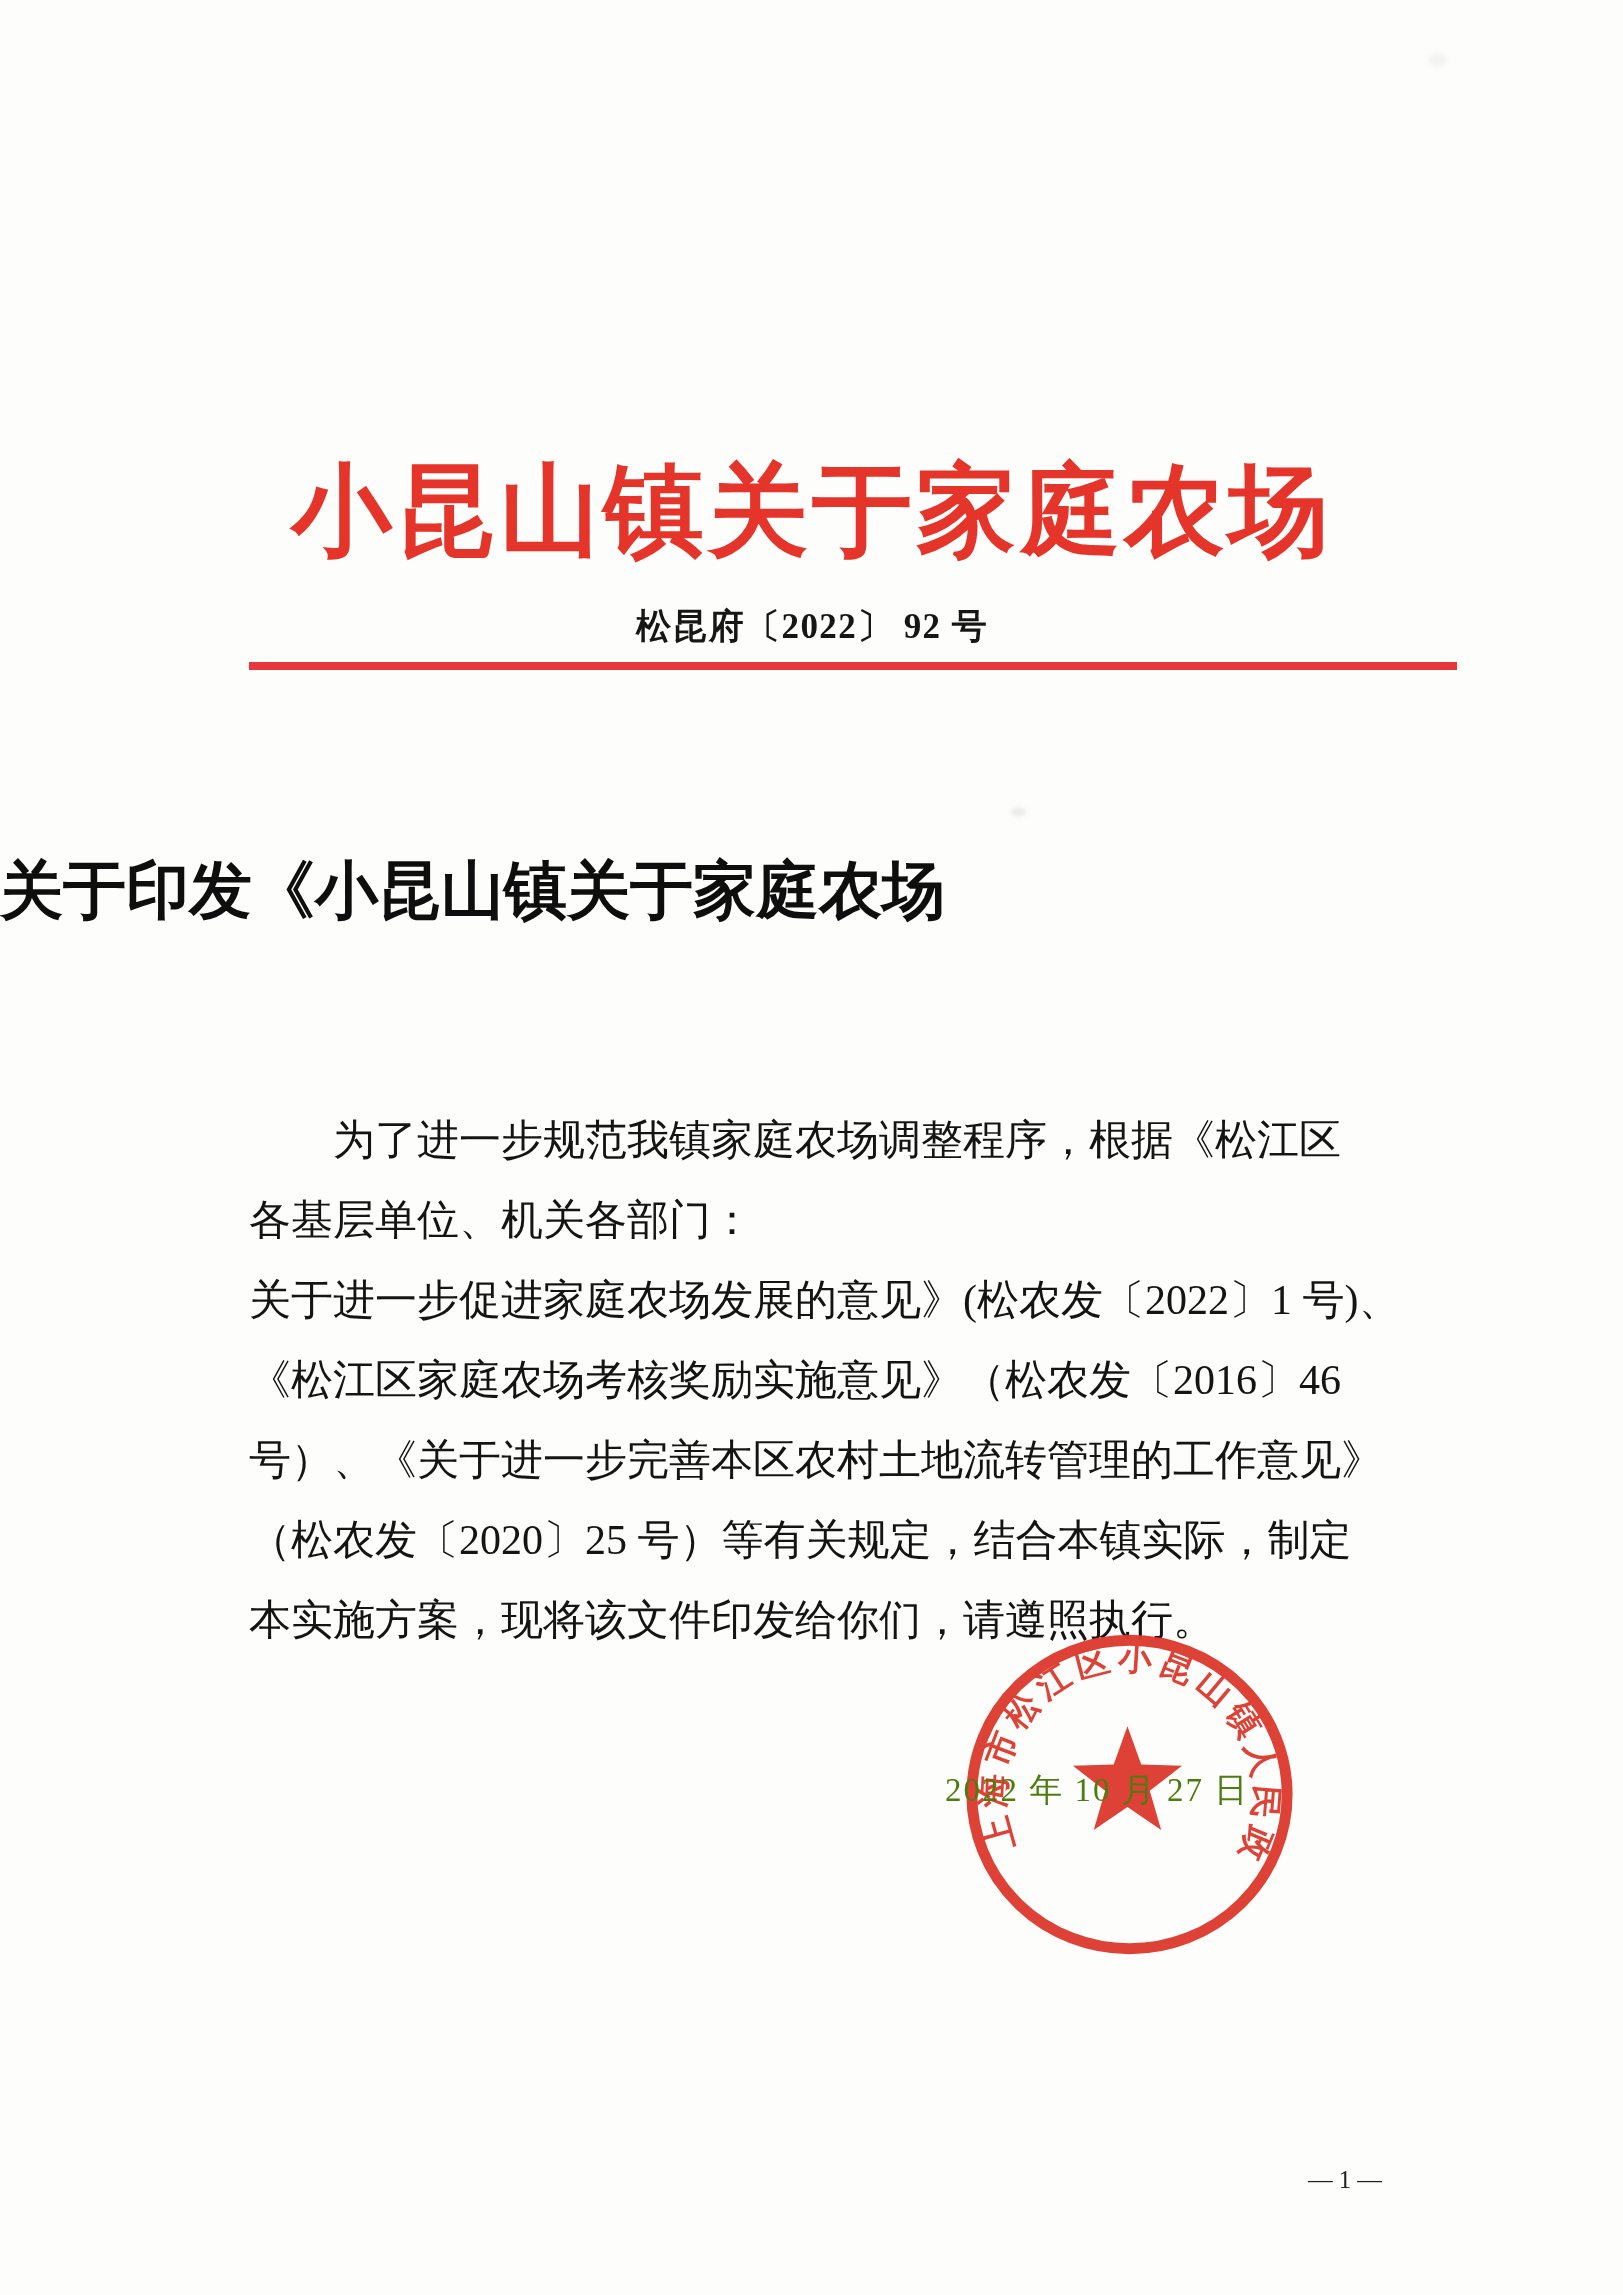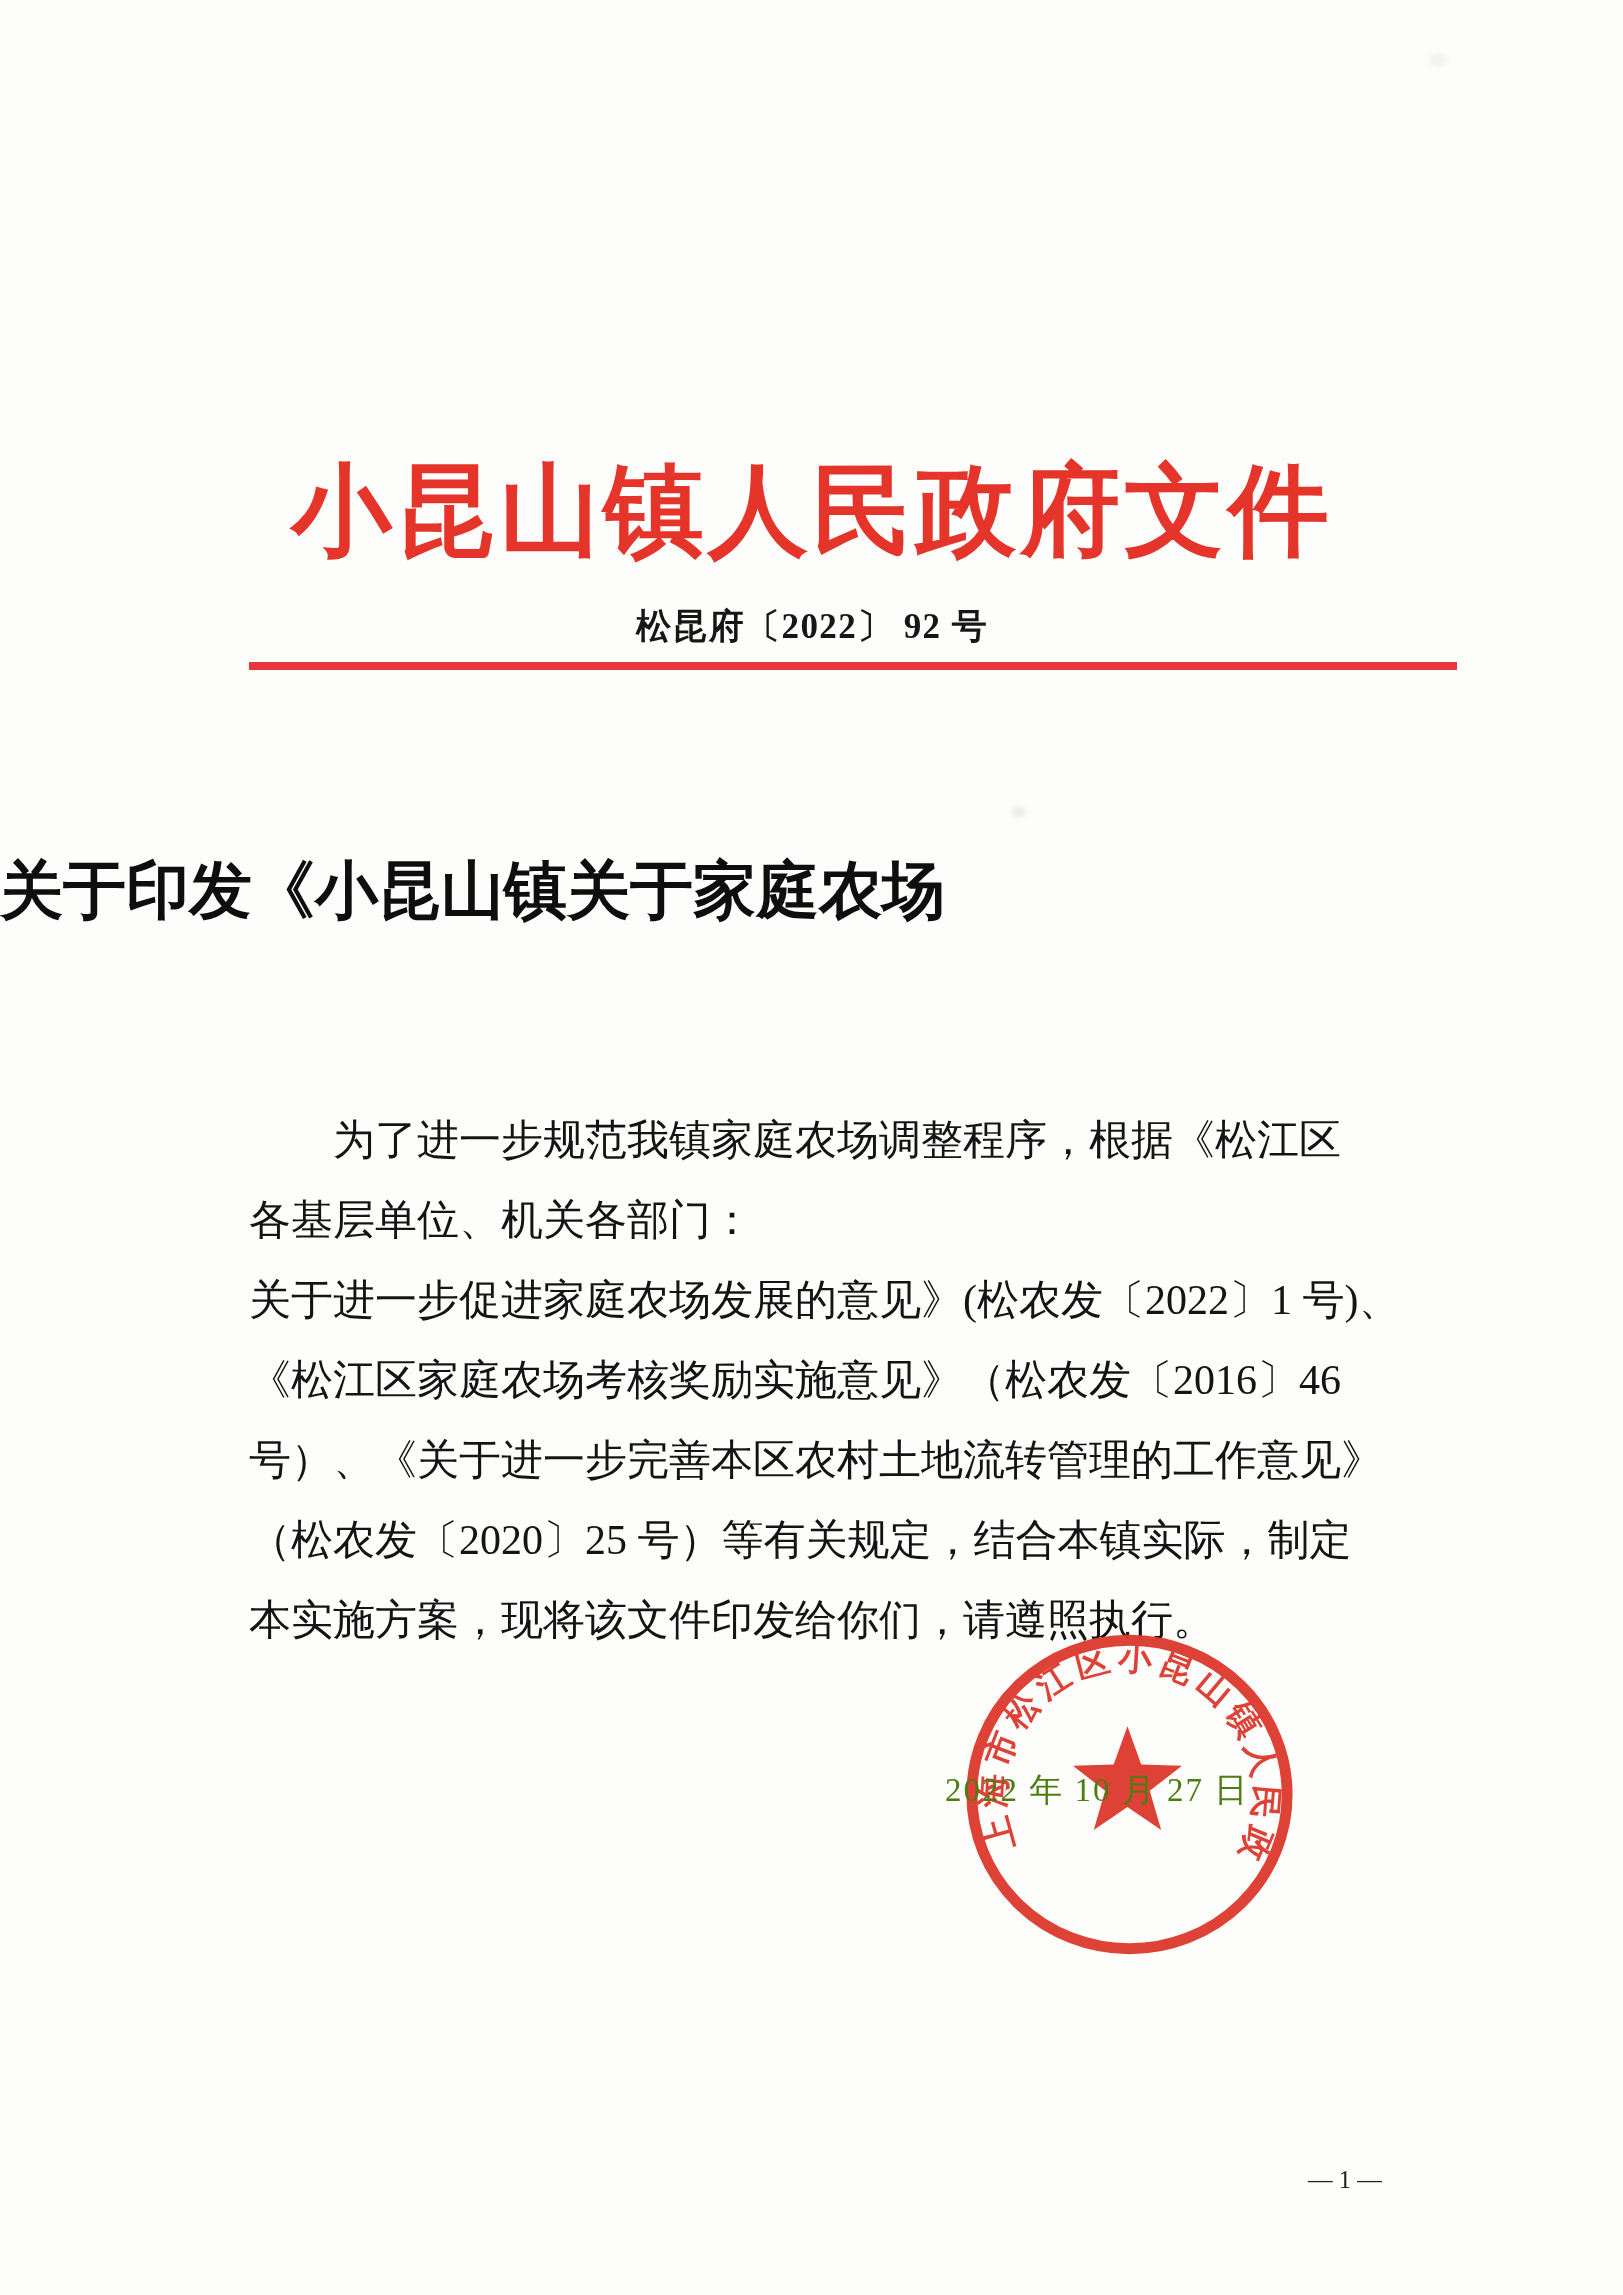--- a/index.html
+++ b/index.html
@@ -77,21 +77,21 @@
   .artifact.a2{left:1428px;top:53px;width:19px;height:13.6px;background:rgba(120,120,120,0.07);}
 </style>
 </head>
 <body>
 
 <div class="page">
 
   <div class="artifact a1"></div>
   <div class="artifact a2"></div>
 
-  <div class="header-title">小昆山镇人民政府文件</div>
+  <div class="header-title">小昆山镇关于家庭农场</div>
 
   <div class="doc-number">松昆府〔2022〕 92 号</div>
 
   <div class="red-rule"></div>
 
   <div class="main-title">
     <div>关于印发《小昆山镇关于家庭农场</div>
   </div>
 
   <div class="body-block">

